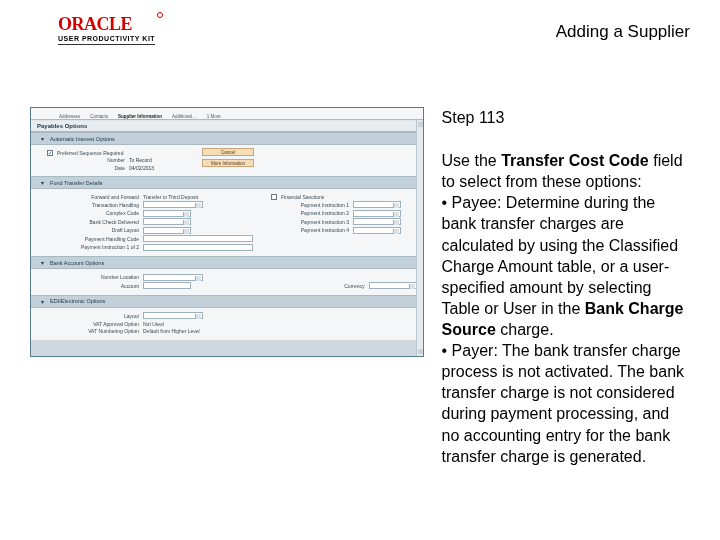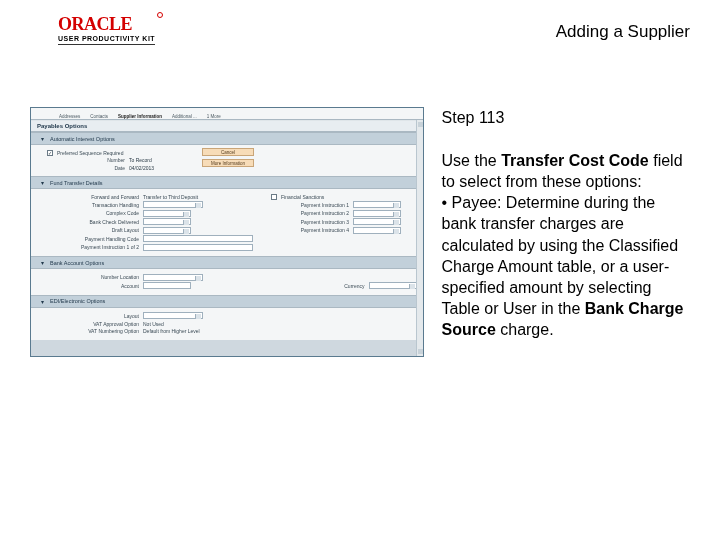--- a/index.html
+++ b/index.html
@@ -300,15 +300,16 @@
     </div>
 
     <div class="scroll"></div>
   </div>
 
   <div class="text-col">
     <div class="step-label">Step 113</div>
     <p class="para">
       <span>Use the </span><span class="b">Transfer Cost Code</span><span> field to select from these options:</span><br>
       <span>• Payee: Determine during the bank transfer charges are calculated by using the Classified Charge Amount table, or a user-specified amount by selecting Table or User in the </span><span class="b">Bank Charge Source</span><span> charge.</span><br>
+      <span>• Payer: The bank transfer charge process is not activated. The bank transfer charge is not considered during payment processing, and no accounting entry for the bank transfer charge is generated.</span>
     </p>
   </div>
 </div>
 
 </body></html>

